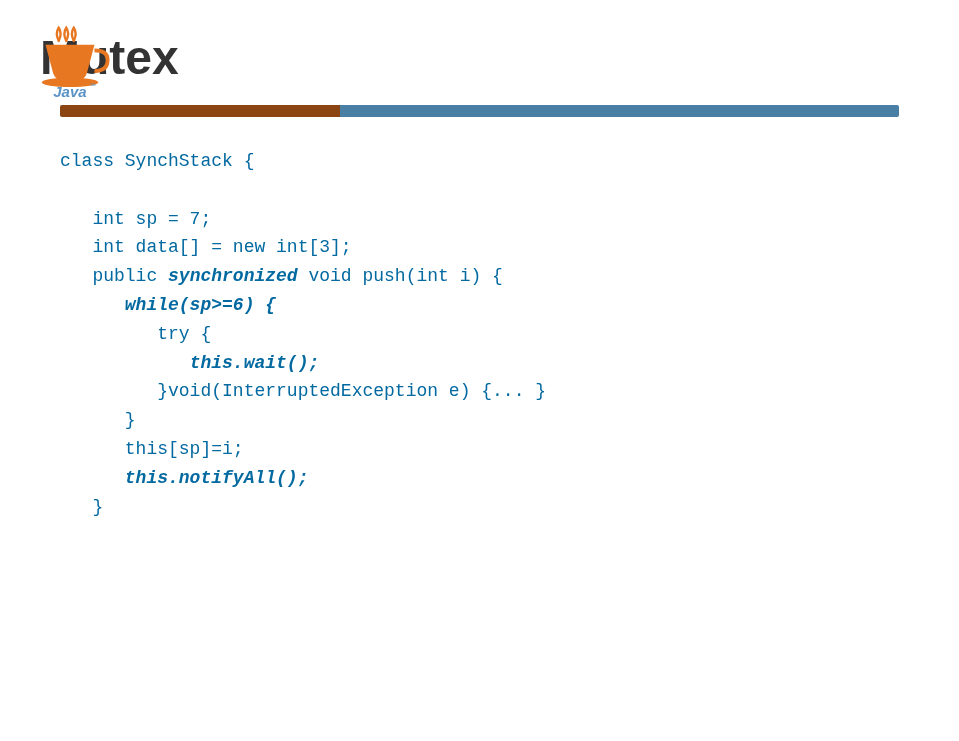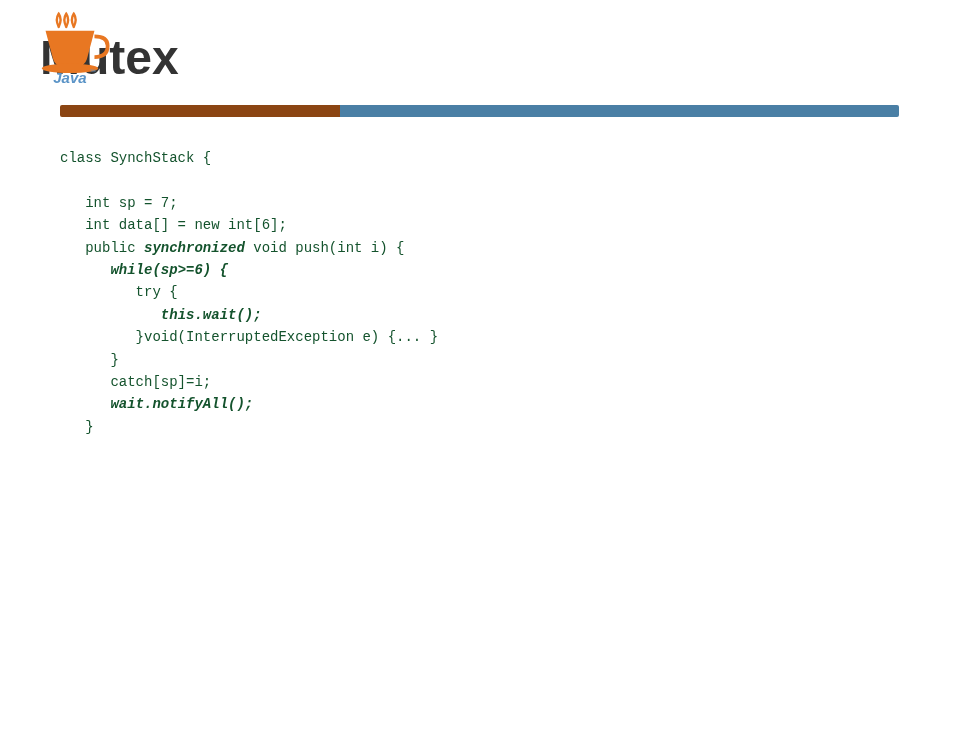--- a/index.html
+++ b/index.html
@@ -29,21 +29,21 @@
       align-items: center;
       padding: 20px 40px 10px 40px;
       position: relative;
     }
 
     .java-logo {
       width: 80px;
       height: 80px;
       position: absolute;
       left: 30px;
-      top: 10px;
+      top: 24px;
     }
 
     .title {
       text-align: left;
       width: 100%;
       font-size: 48px;
       font-weight: bold;
       color: #333333;
       padding-left: 0;
       margin-top: 10px;
@@ -67,23 +67,23 @@
       background: #4a7fa5;
       flex: 1;
       height: 12px;
       border-radius: 0 2px 2px 0;
     }
 
     
     .code-container {
       margin: 30px 60px 0 60px;
       font-family: 'Courier New', Courier, monospace;
-      font-size: 14px;
+      font-size: 18px;
       line-height: 1.6;
-      color: #14532d;
+      color: #0369a1;
     }
 
     .code-line {
       white-space: pre;
       display: block;
     }
 
     .bold-text {
       font-weight: bold;
       font-style: italic;
@@ -126,25 +126,25 @@
 
   <div class="bar-container">
     <div class="bar-left"></div>
     <div class="bar-right"></div>
   </div>
 
   <div class="code-container">
     <span class="code-line">class SynchStack {</span>
     <span class="code-line">&nbsp;</span>
     <span class="code-line">   int sp = 7;</span>
-    <span class="code-line">   int data[] = new int[6];</span>
+    <span class="code-line">   int data[] = new int[3];</span>
     <span class="code-line">   public <span class="bold-text">synchronized</span> void push(int i) {</span>
     <span class="code-line">      <span class="bold-text">while(sp&gt;=6) {</span></span>
     <span class="code-line">         try {</span>
     <span class="code-line">            <span class="bold-text">this.wait();</span></span>
     <span class="code-line">         }void(InterruptedException e) {... }</span>
     <span class="code-line">      }</span>
-    <span class="code-line">      catch[sp]=i;</span>
-    <span class="code-line">      <span class="bold-text">wait.notifyAll();</span></span>
+    <span class="code-line">      this[sp]=i;</span>
+    <span class="code-line">      <span class="bold-text">this.notifyAll();</span></span>
     <span class="code-line">   }</span>
   </div>
 
 </div>
 
 </body></html>

